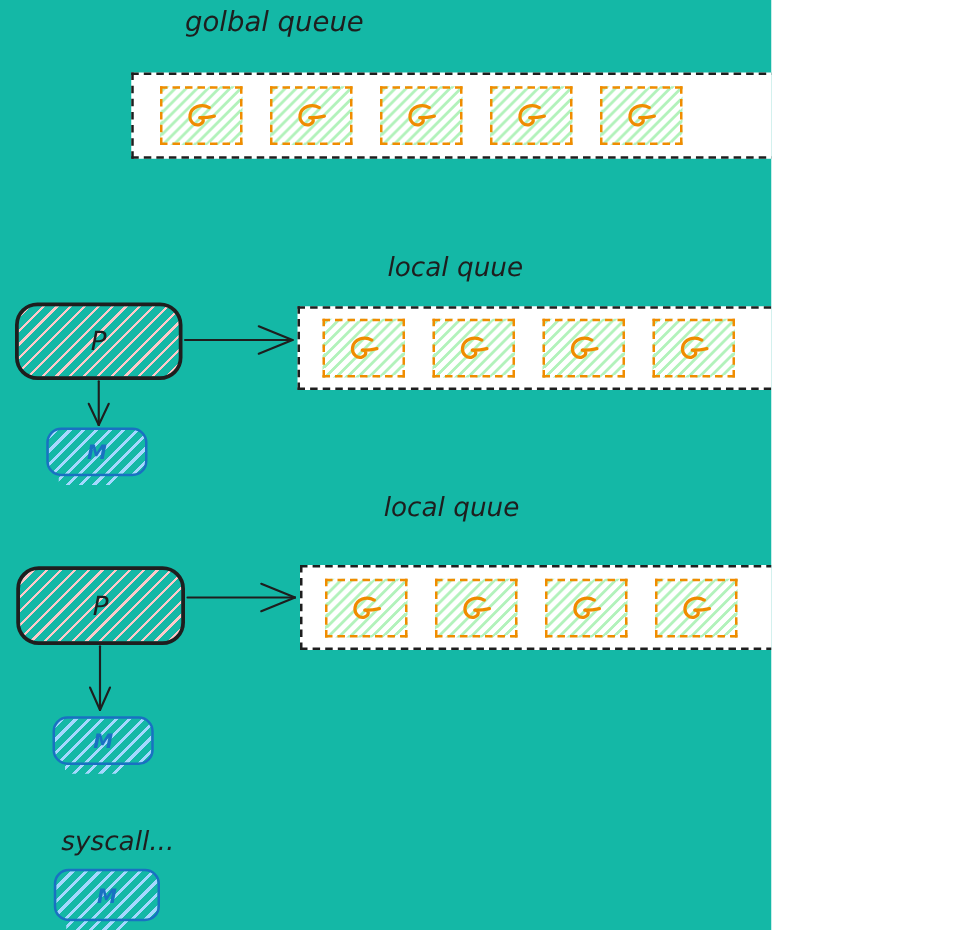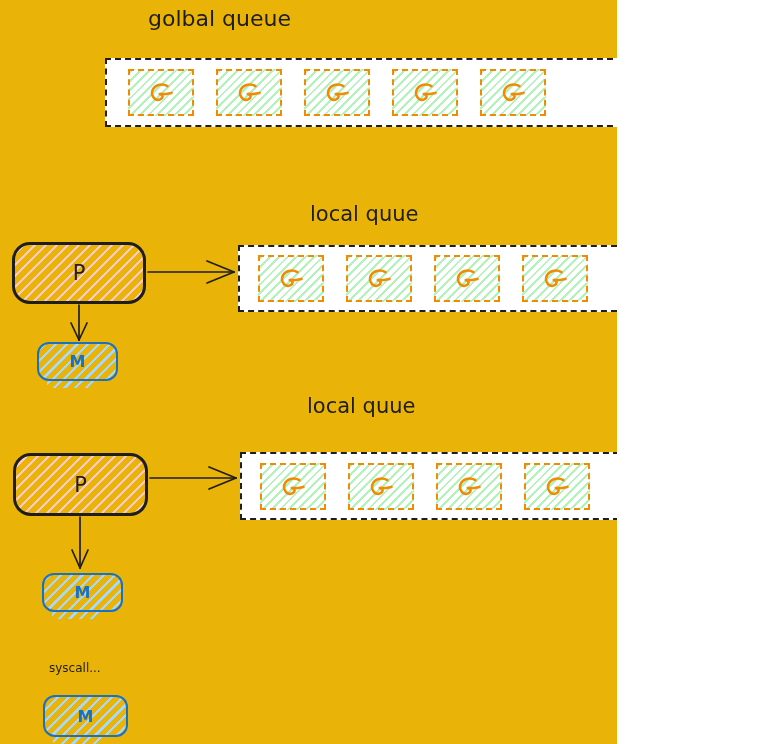--- a/index.html
+++ b/index.html
@@ -1,24 +1,24 @@
 <!DOCTYPE html>
 <html style="--ink: #1e1e1e; --orange: #f08c00; --green-fill: #b2f2bb; --red-fill: #ffc9c9; --blue: #1971c2; --blue-fill: #a5d8ff;"><head>
 <meta charset="utf-8">
 <style>
   html,body { margin:0; padding:0; background:#fff; }
   .canvas {
-    position:relative; width:617px; height:744px; background:#eab308;
-    font-family:"DejaVu Sans", sans-serif; color:var(--ink,#1e1e1e); overflow:hidden;
+    position:relative; width:617px; height:744px; background:#14b8a6;
+    font-family:"DejaVu Sans", sans-serif; color:var(--ink,#1e1e1e); overflow:hidden;font-style:italic;
   }
   .label { position:absolute; white-space:nowrap; color:var(--ink,#1e1e1e); }
   .lbl-global  { left:148px; top:6px;   font-size:22px; }
   .lbl-local1  { left:310px; top:202px; font-size:21px; }
   .lbl-local2  { left:307px; top:394px; font-size:21px; }
-  .lbl-syscall { left:49px;  top:661px; font-size:12px; }
+  .lbl-syscall { left:49px;  top:661px; font-size:21px; }
 
   .queue {
     position:absolute; box-sizing:border-box;
     border:2px dashed var(--ink,#1e1e1e); background:#fff;
   }
   .q-global { left:105px; top:58px;  width:518px; height:69px; }
   .q-local1 { left:238px; top:245px; width:500px; height:67px; }
   .q-local2 { left:240px; top:452px; width:500px; height:68px; }
 
   .g-row { display:flex; align-items:center; height:100%; padding-left:18px; gap:22px; }

